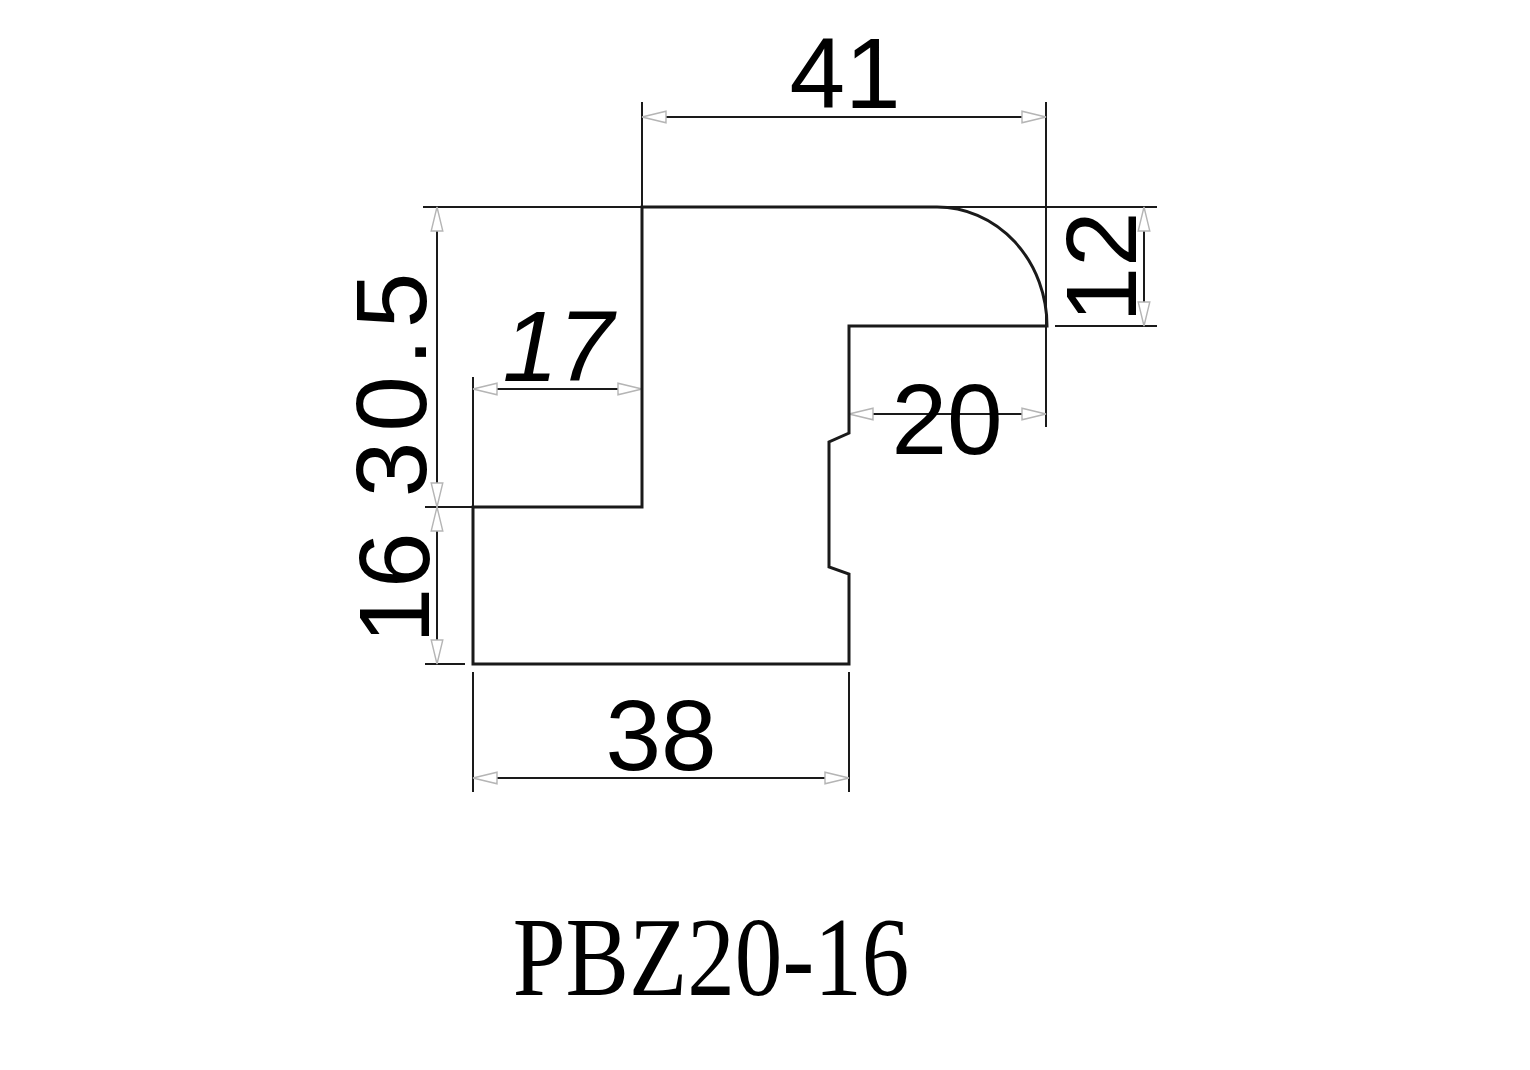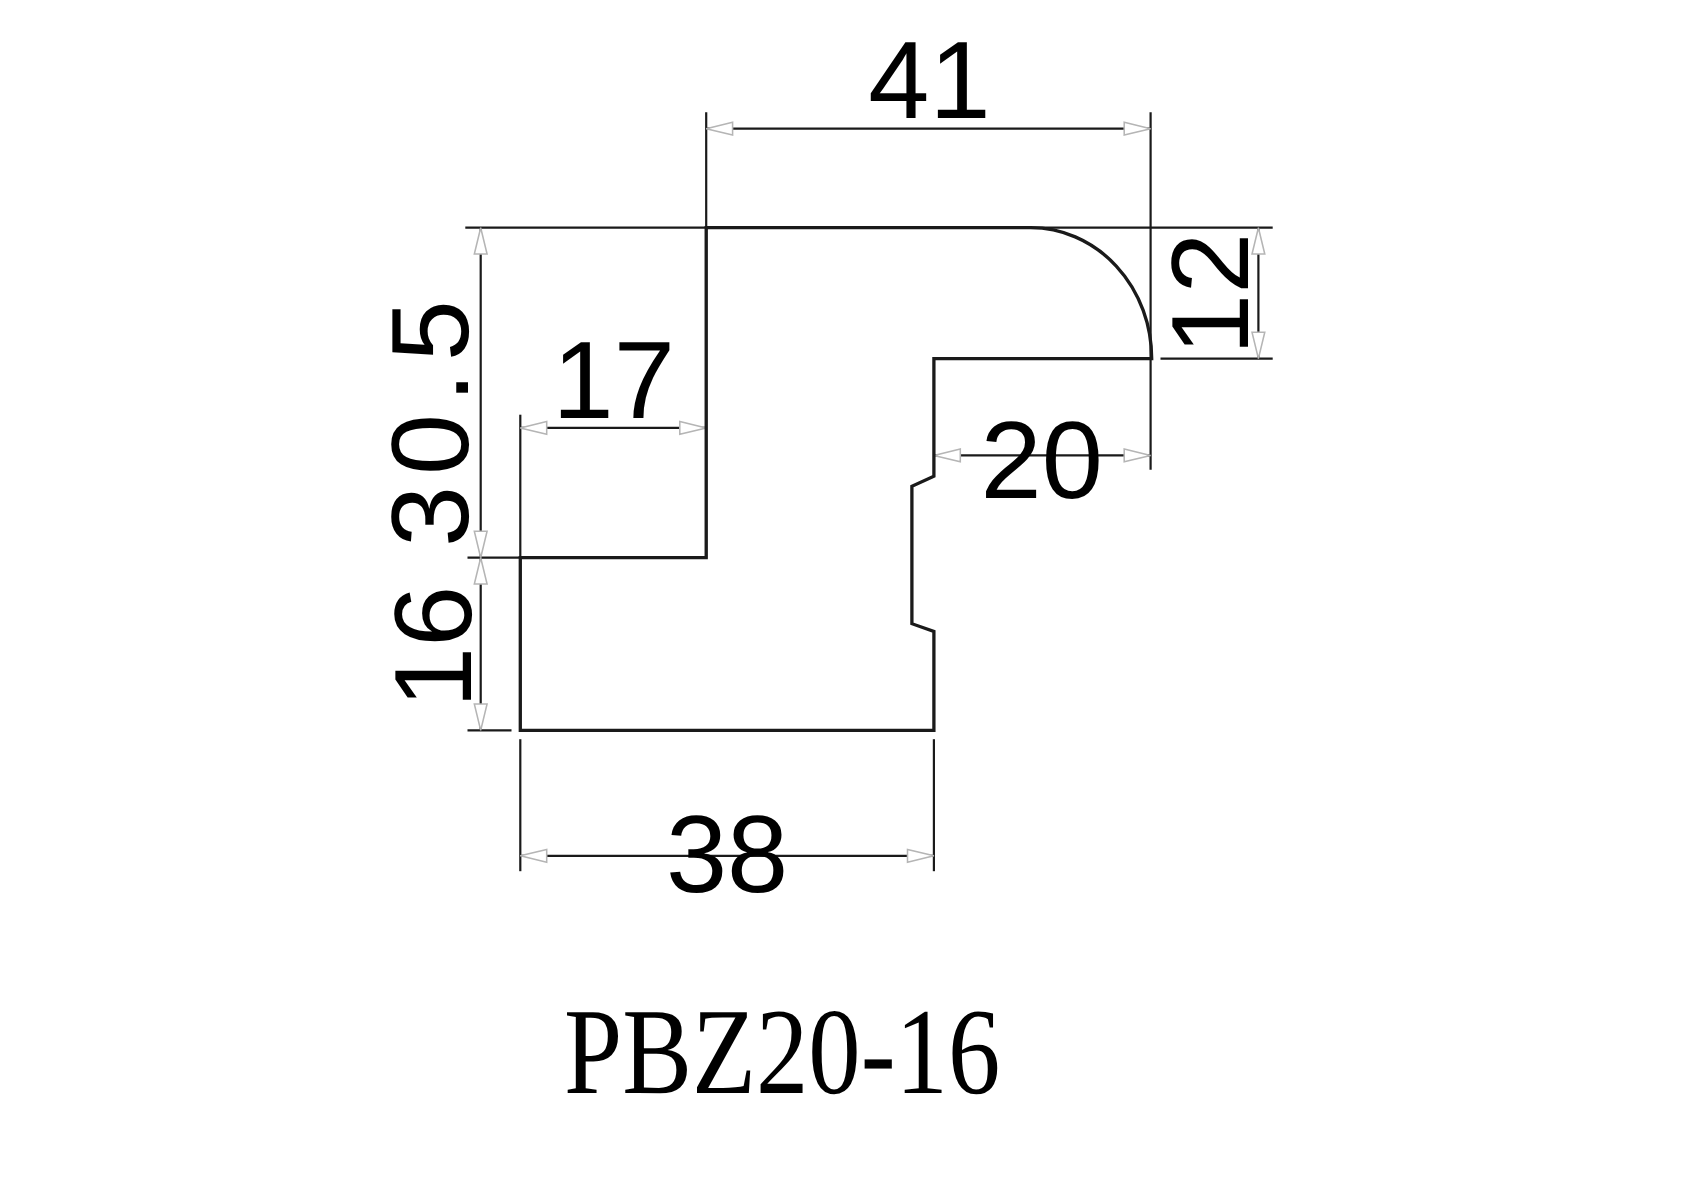--- a/index.html
+++ b/index.html
@@ -81,23 +81,23 @@
 
     <path d="M642,207 L937,207 A110,119 0 0 1 1047,326 L849,326 L849,433 L829,442 L829,567 L849,574 L849,664 L473,664 L473,507 L642,507 Z" fill="none" stroke="#1a1a1a" stroke-width="3" stroke-linejoin="miter"></path>
   </svg>
 
   <div class="dim-label" style="left:845px; top:73px;">41</div>
 
   <div class="dim-label vertical" style="left:1101px; top:267px;">12</div>
 
   <div class="dim-label vertical spaced" style="left:391px; top:380px;">30.5</div>
 
-  <div class="dim-label" style="left:558px; top:346px;">17</div>
+  <div class="dim-label" style="left:558px; top:346px;font-style:italic;">17</div>
 
   <div class="dim-label" style="left:947px; top:371px;margin-top:48px;">20</div>
 
   <div class="dim-label vertical" style="left:394px; top:588px;">16</div>
 
-  <div class="dim-label" style="left:661px; top:735px;margin-top:42px;">38</div>
+  <div class="dim-label" style="left:661px; top:735px;">38</div>
 
   <div class="drawing-title" style="left:711px; top:957px;">PBZ20-16</div>
 
 </div>
 
 </body></html>

